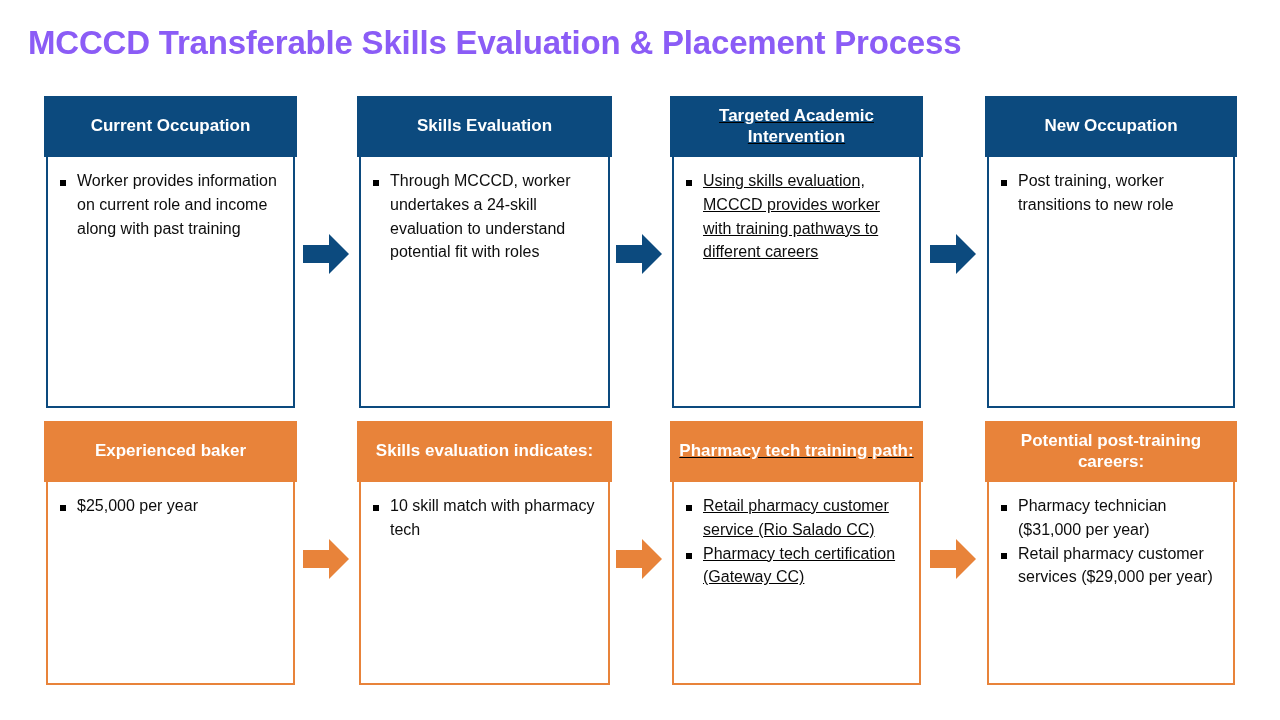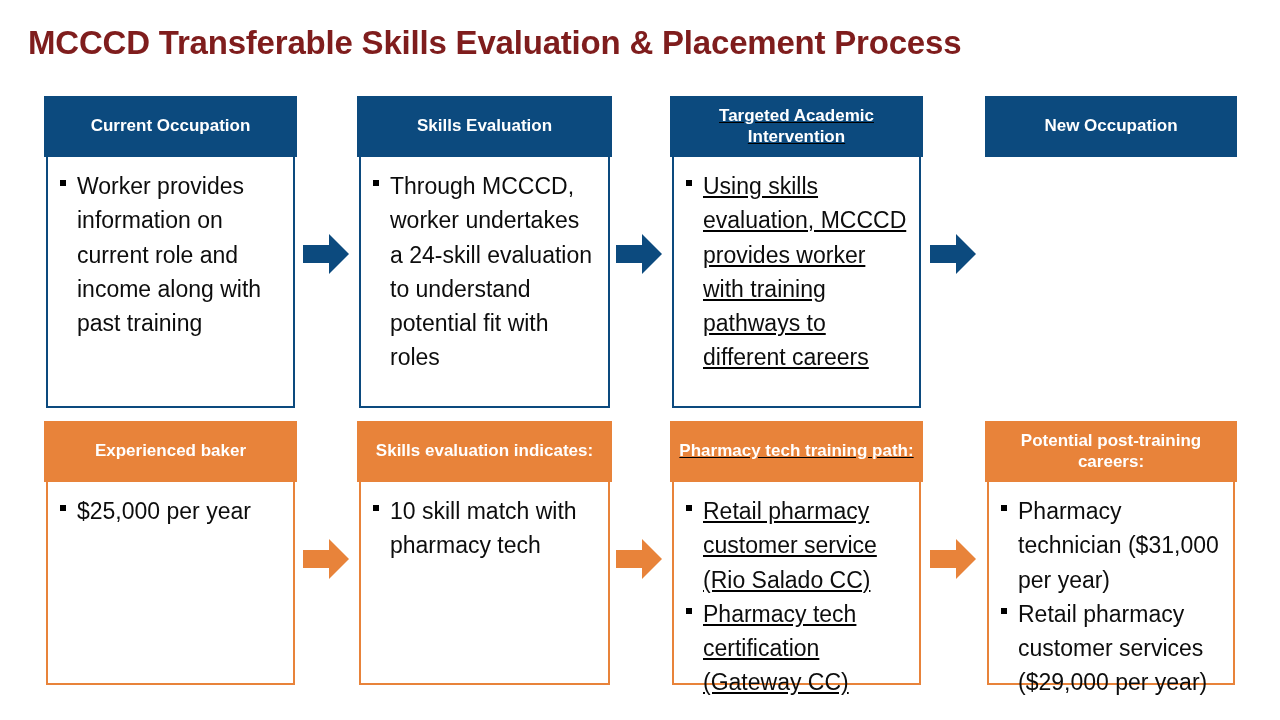--- a/index.html
+++ b/index.html
@@ -14,21 +14,21 @@
     overflow: hidden;
     position: relative;
   }
 
   #page-title {
     position: absolute;
     left: 28px;
     top: 24px;
     font-size: 33px;
     font-weight: bold;
-    color: #7f1d1d;
+    color: #8b5cf6;
     letter-spacing: -0.2px;
     white-space: nowrap;
   }
 
   .flow-row {
     position: absolute;
     left: 0;
     width: 1148px;
   }
   #flow-row-1 { top: 96px; height: 312px; }
@@ -78,21 +78,21 @@
   #flow-row-2 .card-body { height: 203px; border-color: #E8833A; }
 
   ul.bullets {
     list-style: none;
     margin: 0;
     padding: 0;
   }
   ul.bullets li {
     position: relative;
     padding-left: 21px;
-    font-size: 23px;
+    font-size: 16px;
     line-height: 1.49;
     color: #0d0d0d;
     margin-bottom: 0;
   }
   ul.bullets li::before {
     content: "";
     position: absolute;
     left: 4px;
     top: 11px;
     width: 6px;
@@ -160,20 +160,25 @@
   </div>
 
   <div class="arrow arrow-c">
     <svg viewBox="0 0 46 40" preserveAspectRatio="none" aria-hidden="true">
       <polygon points="0,11 26,11 26,0 46,20 26,40 26,29 0,29" fill="#0C4A7E"></polygon>
     </svg>
   </div>
 
   <div class="flow-col col-3">
     <div class="card-header">New Occupation</div>
+    <div class="card-body">
+      <ul class="bullets">
+        <li>Post training, worker transitions to new role</li>
+      </ul>
+    </div>
   </div>
 
 </div>
 
 <div class="flow-row" id="flow-row-2">
 
   <div class="flow-col col-0">
     <div class="card-header">Experienced baker</div>
     <div class="card-body">
       <ul class="bullets">

